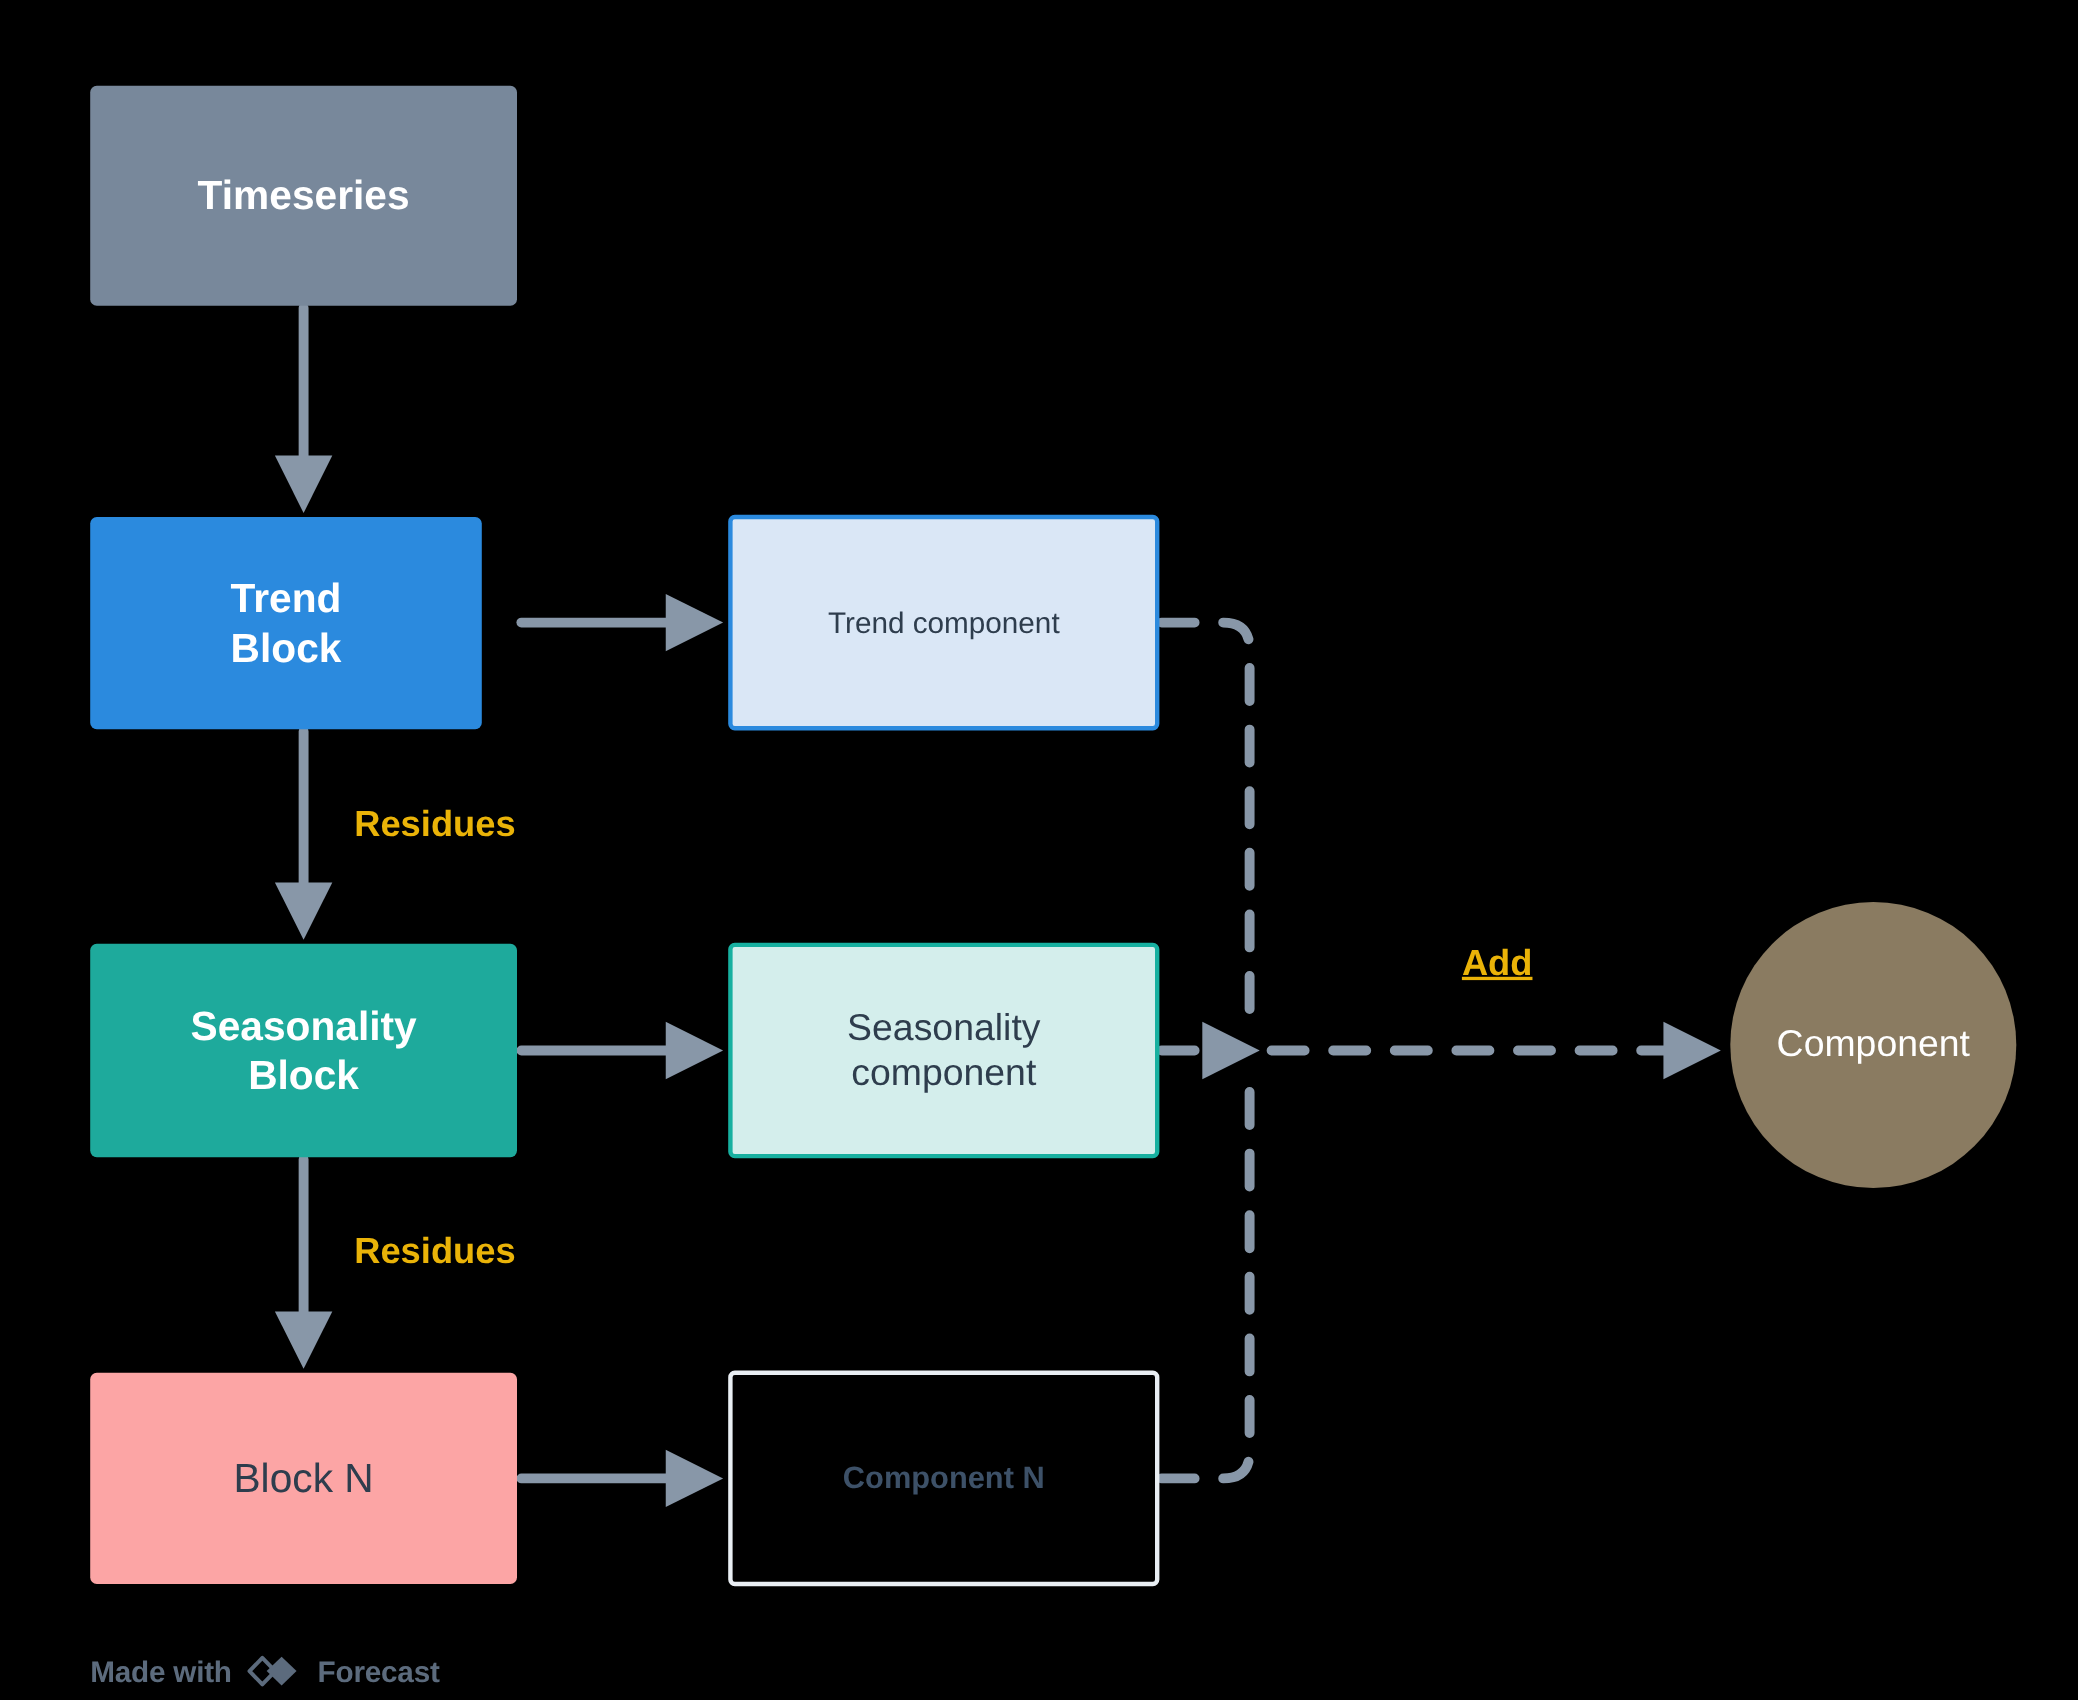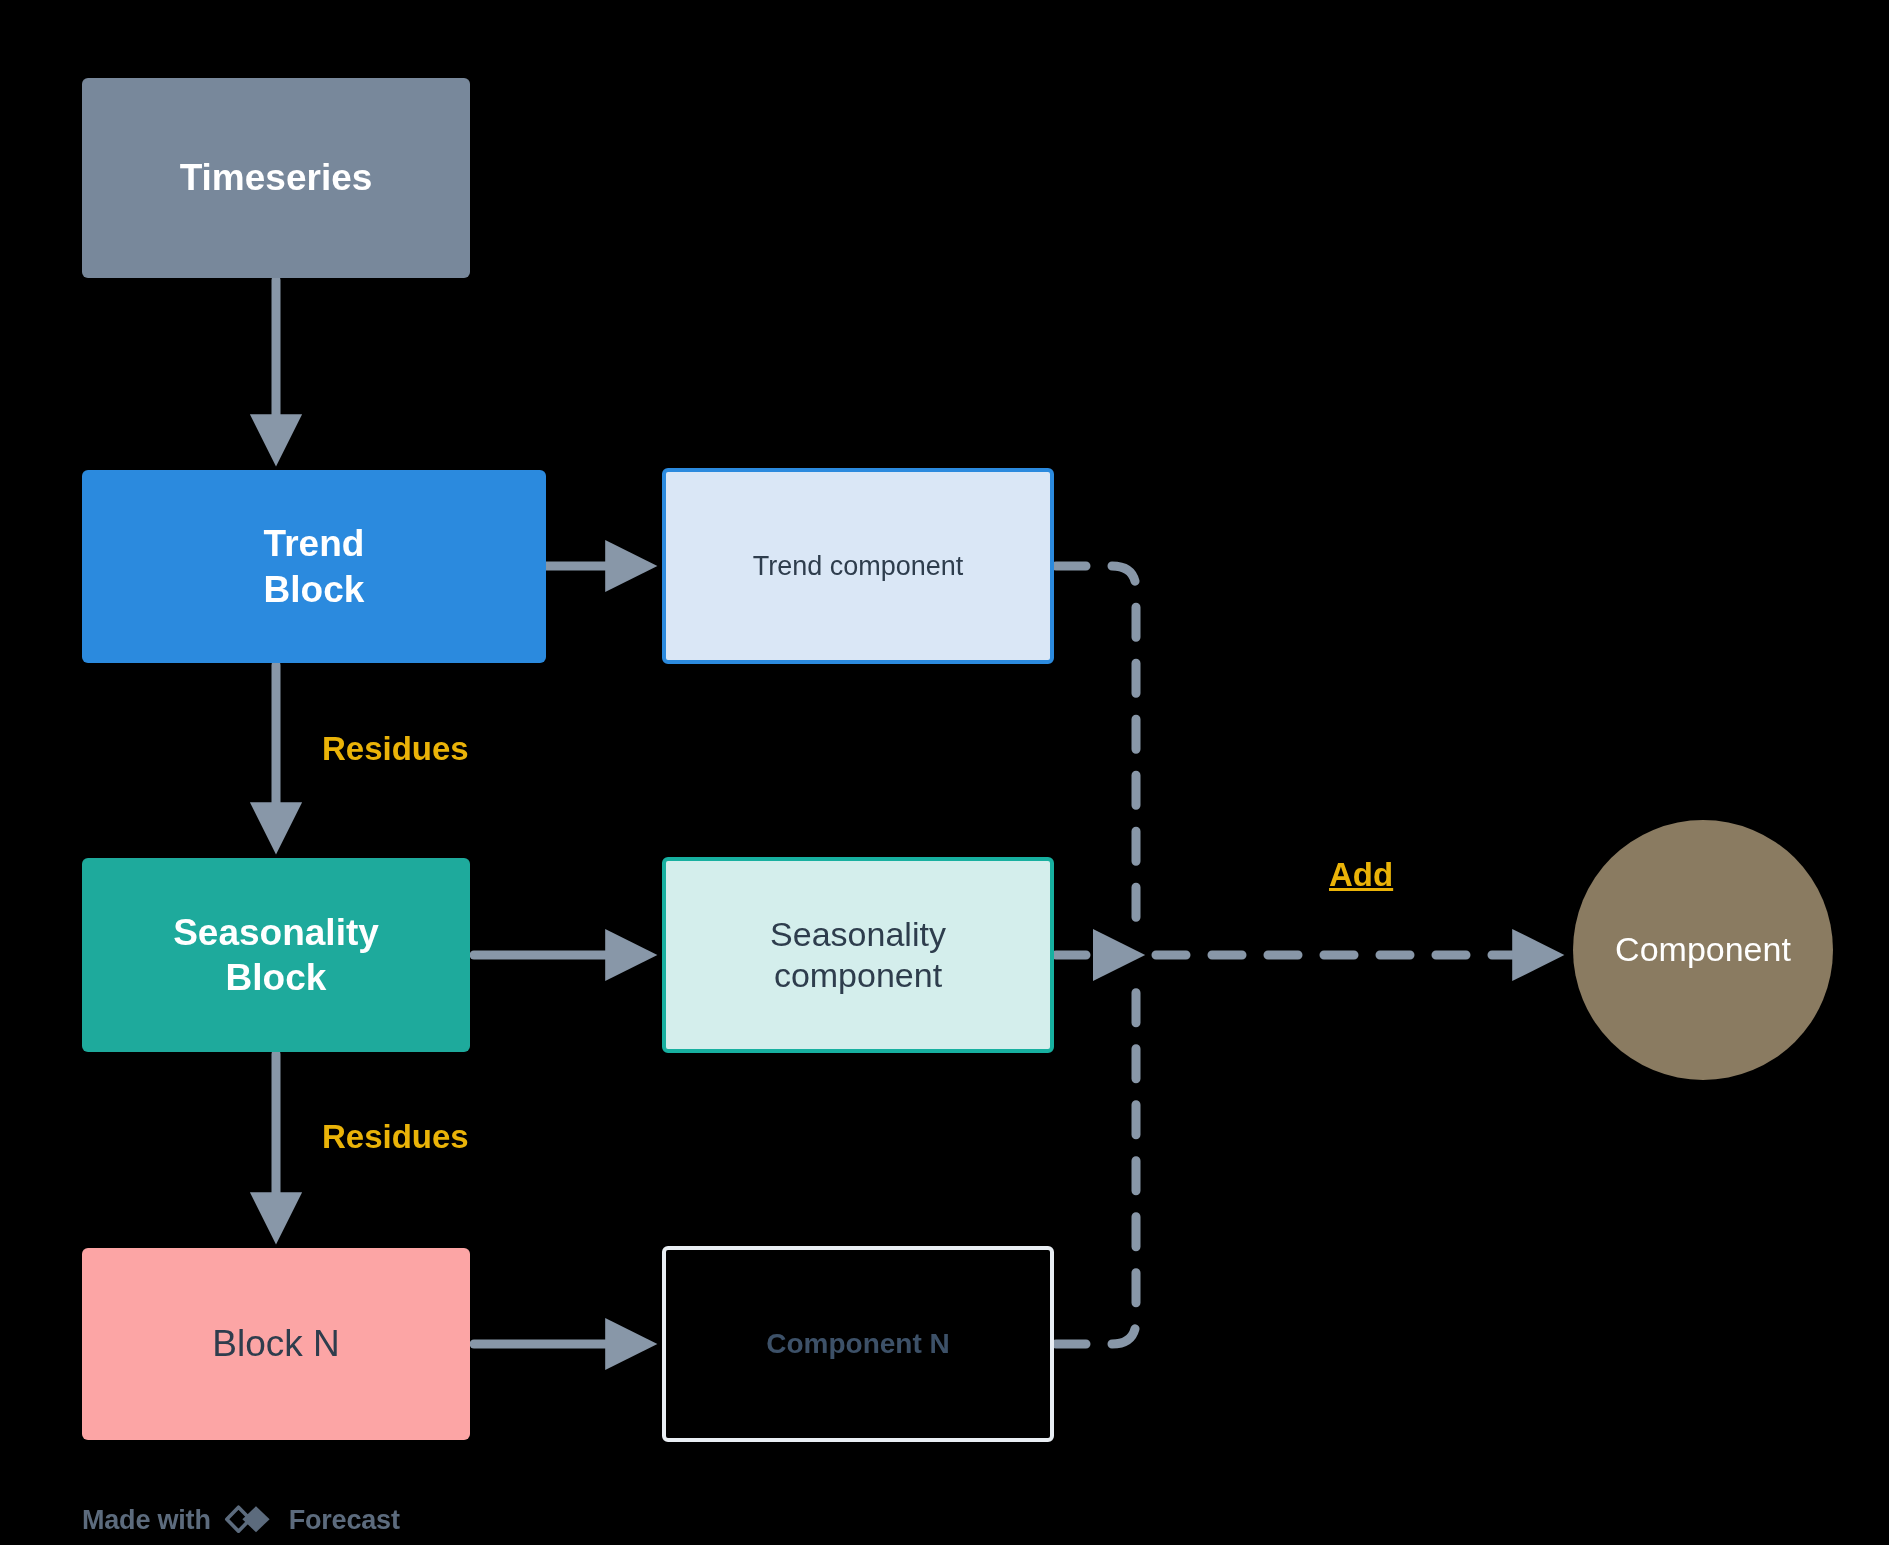--- a/index.html
+++ b/index.html
@@ -43,21 +43,21 @@
 
   
   .n-timeseries {
     left: 82px; top: 78px; width: 388px; height: 200px;
     background: #78889b;
     color: #ffffff;
     font-size: 37px;
     font-weight: 700;
   }
   .n-trend-block {
-    left: 82px; top: 470px; width: 464px; height: 193px;
+    left: 82px; top: 470px; width: 356px; height: 193px;
     background: #2b8ade;
     color: #ffffff;
     font-size: 37px;
     font-weight: 700;
   }
   .n-seasonality-block {
     left: 82px; top: 858px; width: 388px; height: 194px;
     background: #1eaa9c;
     color: #ffffff;
     font-size: 37px;

